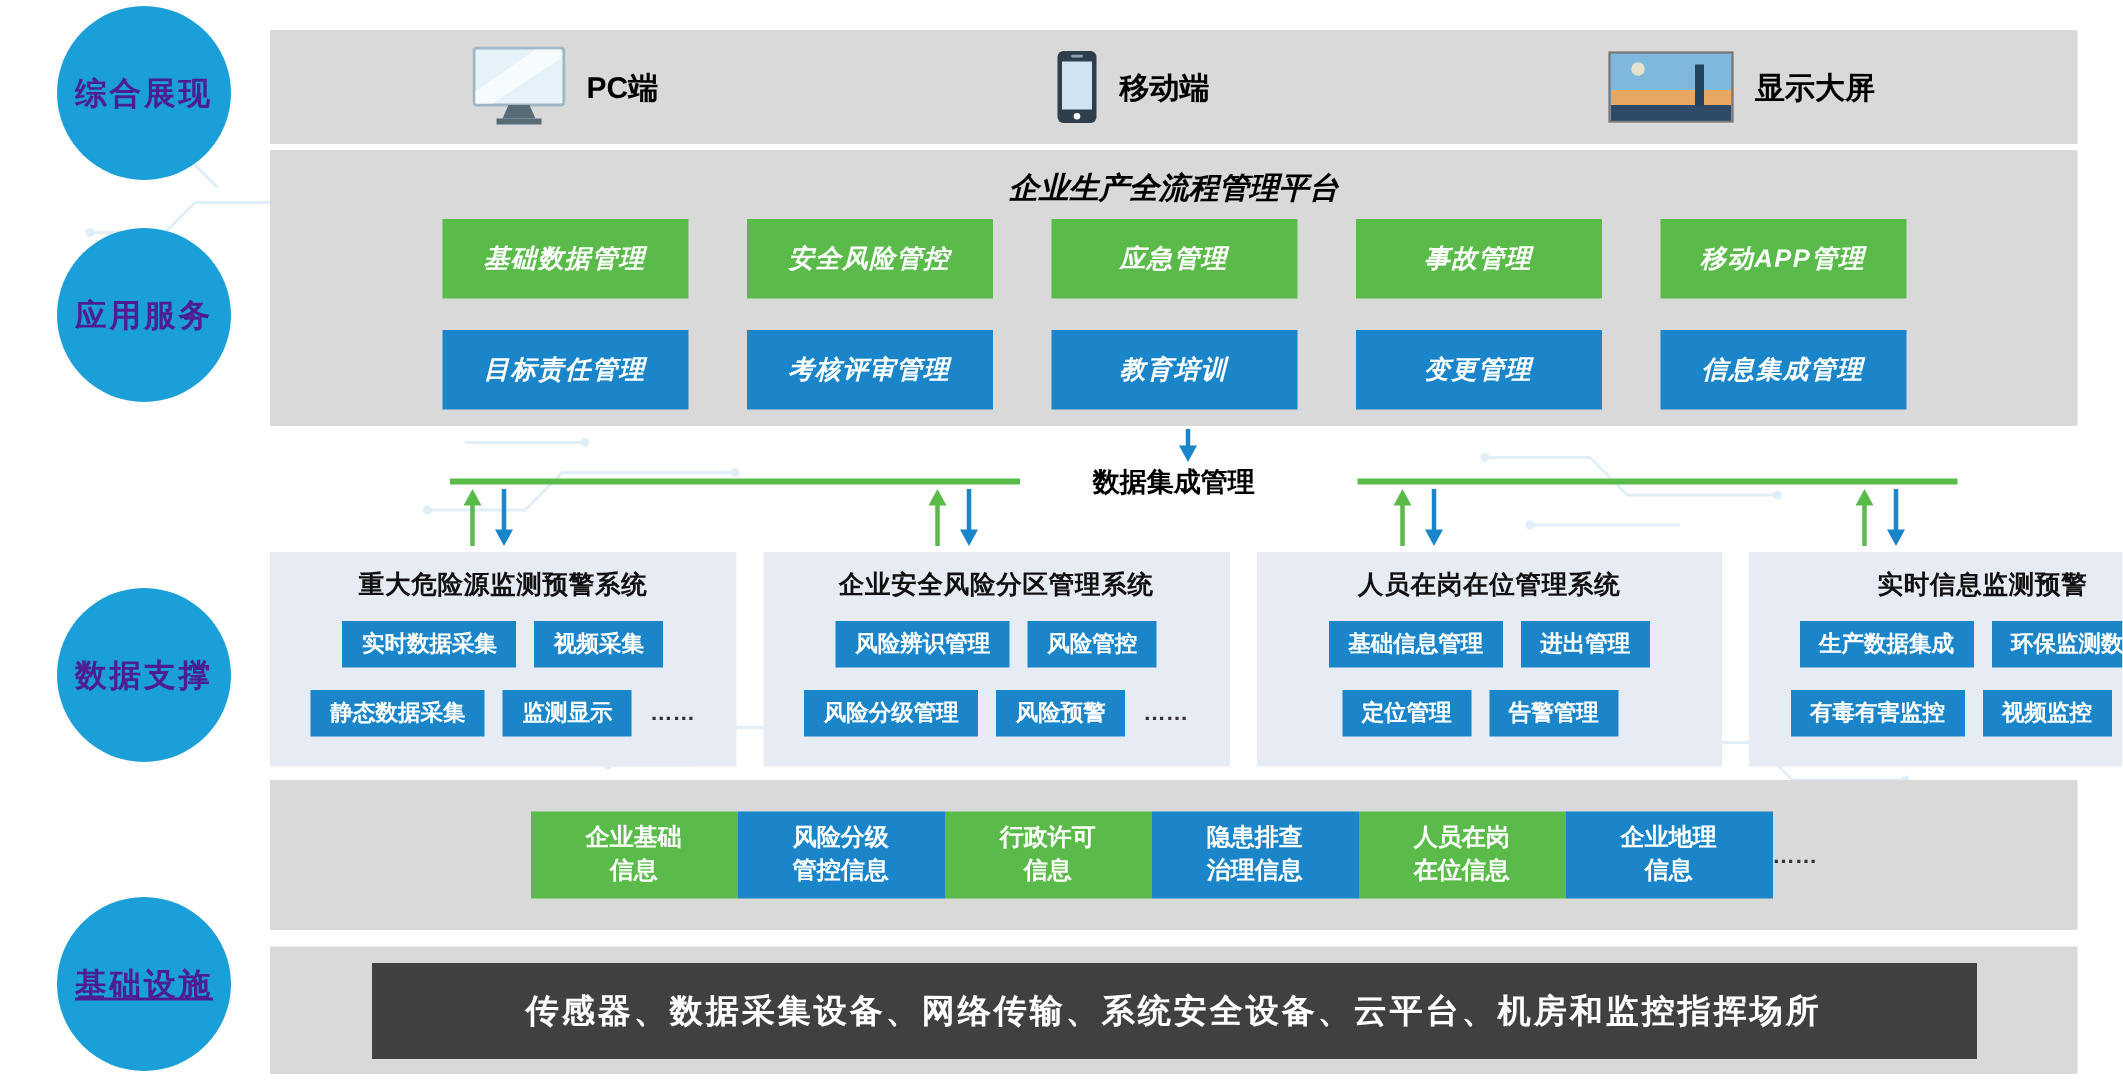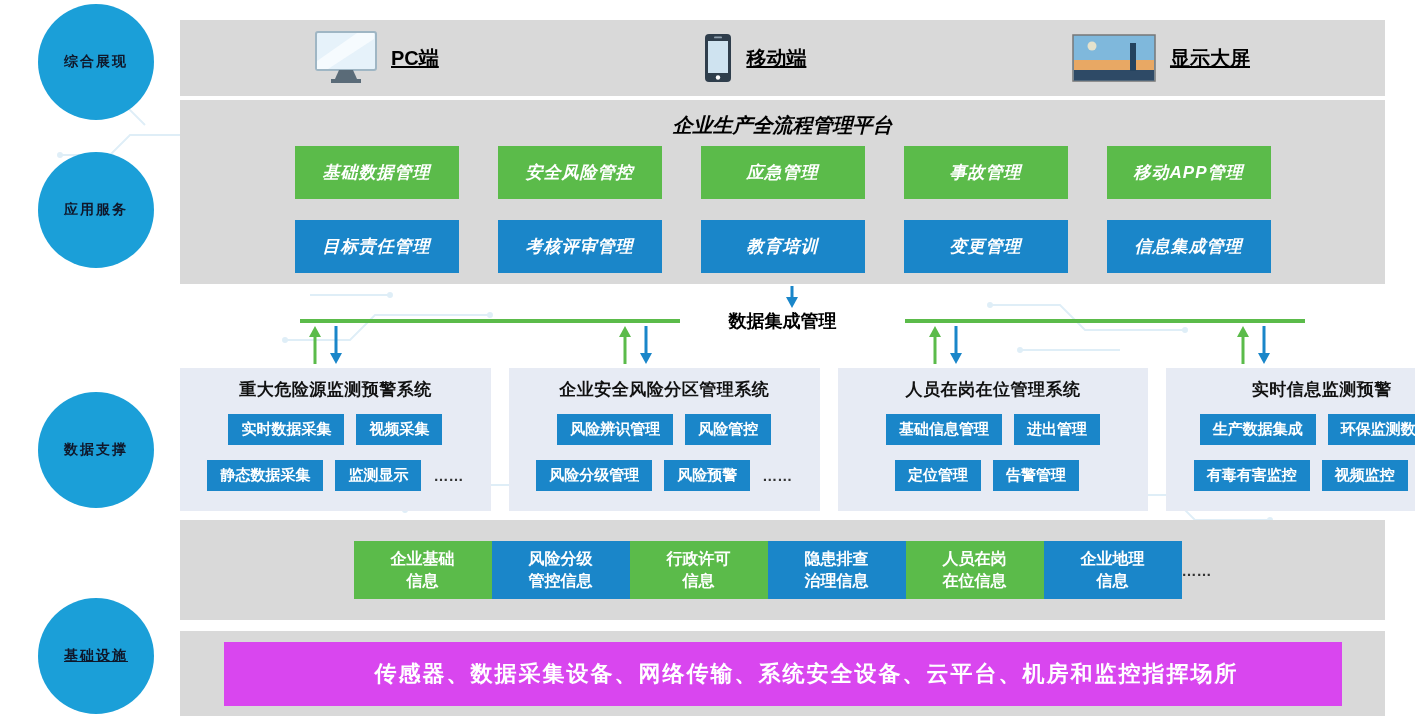--- a/index.html
+++ b/index.html
@@ -5,28 +5,28 @@
   html,body { margin:0; padding:0; background:#ffffff; }
   .canvas {
     position:relative; width:1415px; height:723px; background:#ffffff; overflow:hidden;
     font-family:"Liberation Sans","DejaVu Sans",sans-serif;
   }
   .deco { position:absolute; z-index:0; opacity:.9; }
 
   
   .side-circle {
     position:absolute; left:38px; width:116px; height:116px; border-radius:50%;
-    background:#1B9FD8; color:#0f172a; display:flex; align-items:center; justify-content:center;
-    font-size:14px; font-weight:bold; letter-spacing:2px; z-index:2;
+    background:#1B9FD8; color:#4c1d95; display:flex; align-items:center; justify-content:center;
+    font-size:21px; font-weight:bold; letter-spacing:2px; z-index:2;
   }
 
   .band { position:absolute; left:180px; width:1205px; background:#D9D9D9; z-index:1; box-sizing:border-box; }
 
   
-  .band-display { top:20px; height:76px; display:flex; align-items:center; justify-content:space-between; padding:0 135px;text-decoration:underline; }
+  .band-display { top:20px; height:76px; display:flex; align-items:center; justify-content:space-between; padding:0 135px; }
   .device { display:flex; align-items:center; gap:14px; font-size:20px; font-weight:bold; color:#000; }
 
   
   .band-platform { top:100px; height:184px;font-style:italic; }
   .platform-title { position:absolute; top:12px; left:0; width:100%; text-align:center; font-size:20px; font-weight:bold; color:#000; }
   .btn-row { position:absolute; left:0; width:100%; display:flex; justify-content:center; gap:39px; }
   .row-1 { top:46px; } .row-2 { top:120px; }
   .pbtn { width:164px; height:53px; display:flex; align-items:center; justify-content:center;
           color:#fff; font-weight:bold; font-size:17px; letter-spacing:1px; }
   .bg-green { background:#5BBB4A; }
@@ -50,22 +50,22 @@
           display:flex; align-items:center; padding:0 13px; white-space:nowrap; }
   .dots { font-size:15px; font-weight:bold; color:#333; white-space:nowrap; }
 
   
   .band-info { top:520px; height:100px; display:flex; align-items:center; justify-content:center; }
   .info-box { width:138px; height:58px; display:flex; align-items:center; justify-content:center;
               text-align:center; color:#fff; font-weight:bold; font-size:16px; line-height:1.35; white-space:pre-line; }
 
   
   .band-infra { top:631px; height:85px; display:flex; align-items:center; justify-content:center; }
-  .infra-box { width:1070px; height:64px; background:#d946ef; color:#fff; display:flex; align-items:center;
-               justify-content:center; font-size:22px; font-weight:bold; letter-spacing:2px;padding-left:48px; }
+  .infra-box { width:1070px; height:64px; background:#404040; color:#fff; display:flex; align-items:center;
+               justify-content:center; font-size:22px; font-weight:bold; letter-spacing:2px; }
 </style>
 </head>
 <body>
 
 <div class="canvas">
 
   <svg class="deco" style="left:50px; top:85px;" width="170" height="90">
     <g stroke="#DCEDF7" stroke-width="2" fill="none">
       <path d="M10 70 L60 70 L80 50 L155 50"></path>
         <path d="M20 20 L75 20 L95 40"></path>

